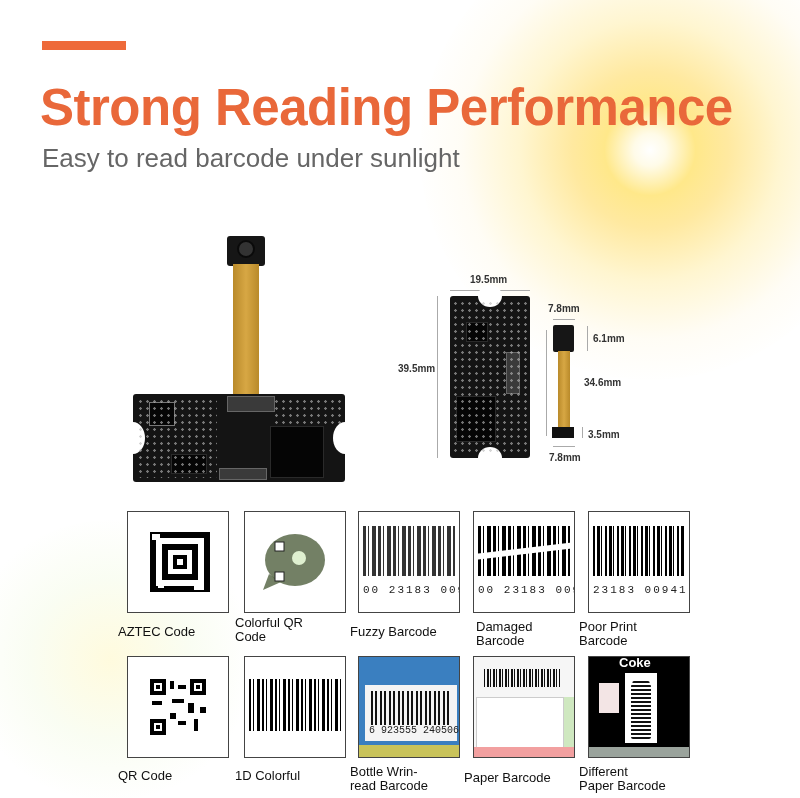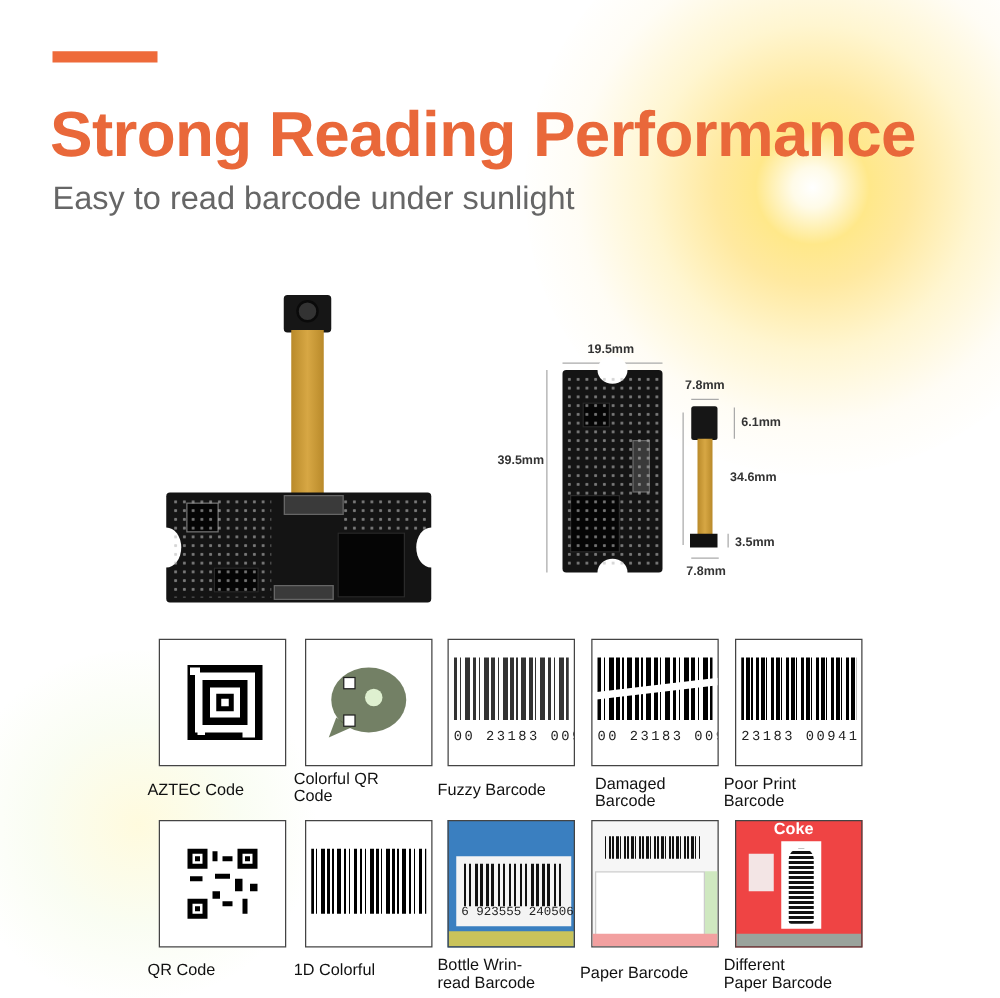--- a/index.html
+++ b/index.html
@@ -178,20 +178,20 @@
 <div class="label" style="left:350px;top:765px"><span>Bottle Wrin-</span><br><span>read Barcode</span></div>
 
 <div class="tile" style="left:473px;top:656px;background:#f6f6f6">
   <div class="bars" style="top:12px;height:18px;left:10px;right:14px;background:repeating-linear-gradient(90deg,#111 0 1px,#f6f6f6 1px 3px,#111 3px 5px,#f6f6f6 5px 6px)"></div>
   <div style="position:absolute;left:2px;top:40px;width:86px;height:50px;background:#fff;border:1px solid #ccc"></div>
   <div style="position:absolute;right:0;top:40px;width:10px;height:56px;background:#cfe8c0"></div>
   <div style="position:absolute;left:0;bottom:0;width:100%;height:10px;background:#f2a0a0"></div>
 </div>
 <div class="label" style="left:464px;top:771px">Paper Barcode</div>
 
-<div class="tile" style="left:588px;top:656px;background:#ef4444">
+<div class="tile" style="left:588px;top:656px;background:#000000">
   <div style="position:absolute;left:30px;top:-2px;color:#fff;font-size:13px;font-weight:bold">Coke</div>
   <div style="position:absolute;left:36px;top:16px;width:32px;height:70px;background:#fff"></div>
   <div style="position:absolute;left:42px;top:22px;width:20px;height:60px;background:repeating-linear-gradient(0deg,#111 0 2px,#fff 2px 4px);border-radius:8px 8px 2px 2px"></div>
   <div style="position:absolute;left:10px;top:26px;width:20px;height:30px;background:#f3e5e5"></div>
   <div style="position:absolute;left:0;bottom:0;width:100%;height:10px;background:#9aa39c"></div>
 </div>
 <div class="label" style="left:579px;top:765px"><span>Different</span><br><span>Paper Barcode</span></div>
 
 </body></html>

